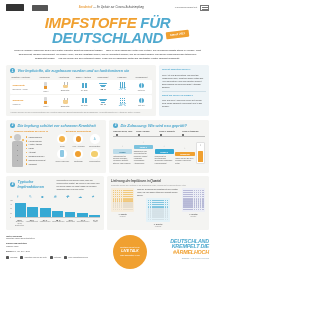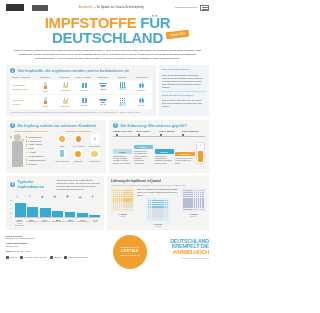--- a/index.html
+++ b/index.html
@@ -2,21 +2,21 @@
 <html><head>
 <meta charset="utf-8">
 <style>
   * { box-sizing: border-box; margin: 0; padding: 0; }
   html, body {
     width: 215px; height: 313px;
     background: #ffffff;
     font-family: "Liberation Sans", sans-serif;
     overflow: hidden;
   }
-  .page { position: relative; width: 215px; height: 254px; background: #fff; }
+  .page { position: relative; width: 215px; height: 254px; background: #fff; font-style: italic; }
 
   
   .topbar {
     display: flex; align-items: center; gap: 4px;
     padding: 3px 6px 2px 6px; height: 14px;
   }
   .logo-a { width: 18px; height: 7px; background: #333; border-radius: .5px; }
   .logo-b { width: 16px; height: 6px; background: #555; border-radius: .5px; margin-left: 4px; }
   .topbar-center { flex: 1; text-align: center; font-size: 2.6px; letter-spacing: .1px; white-space: nowrap; }
   .topbar-center .tc-accent { color: #e8962e; font-weight: bold; }

